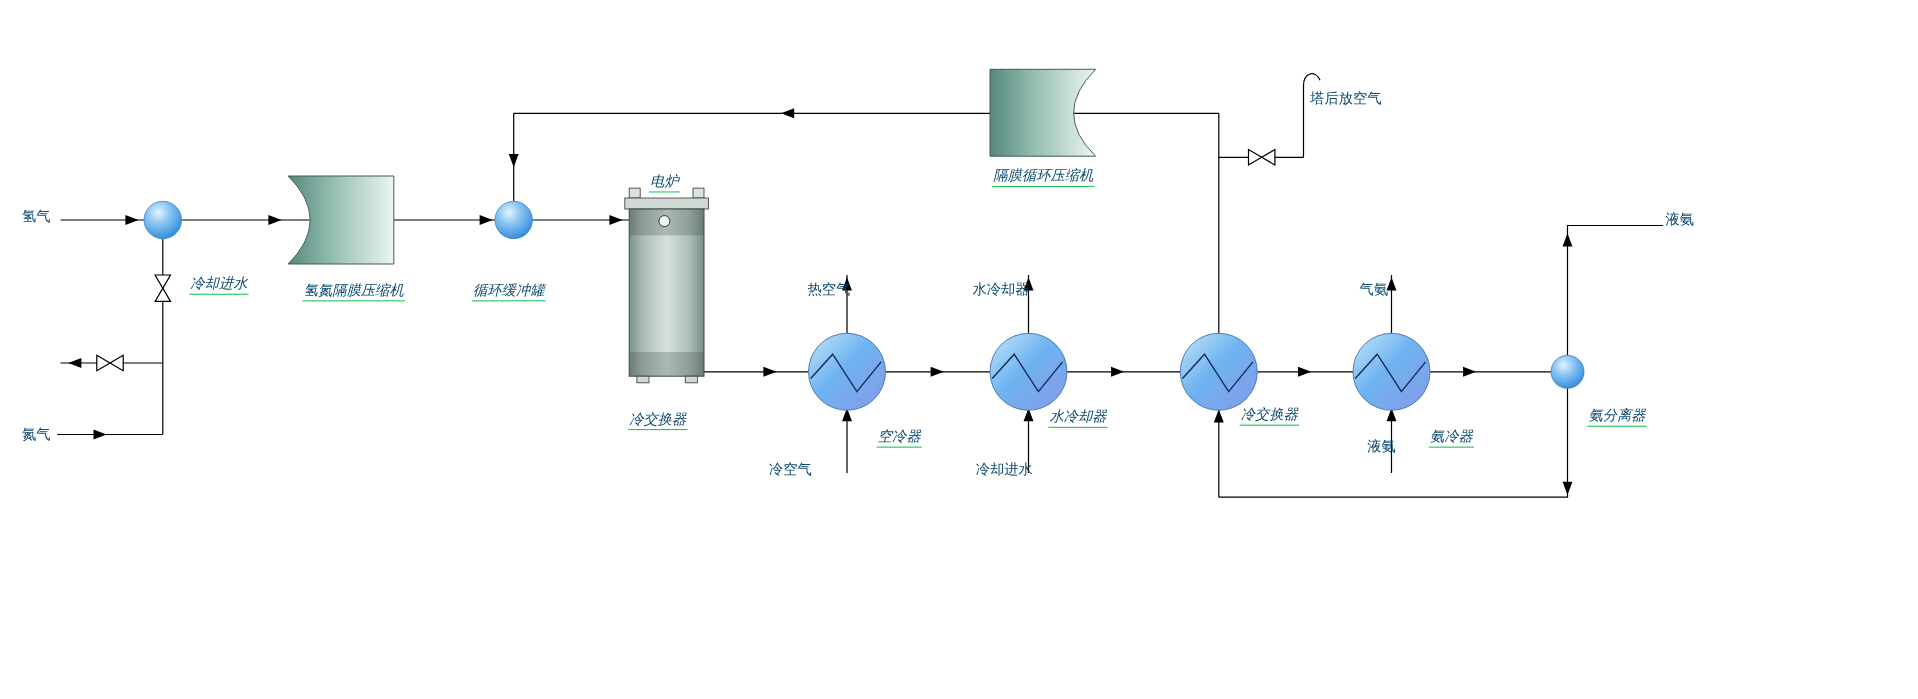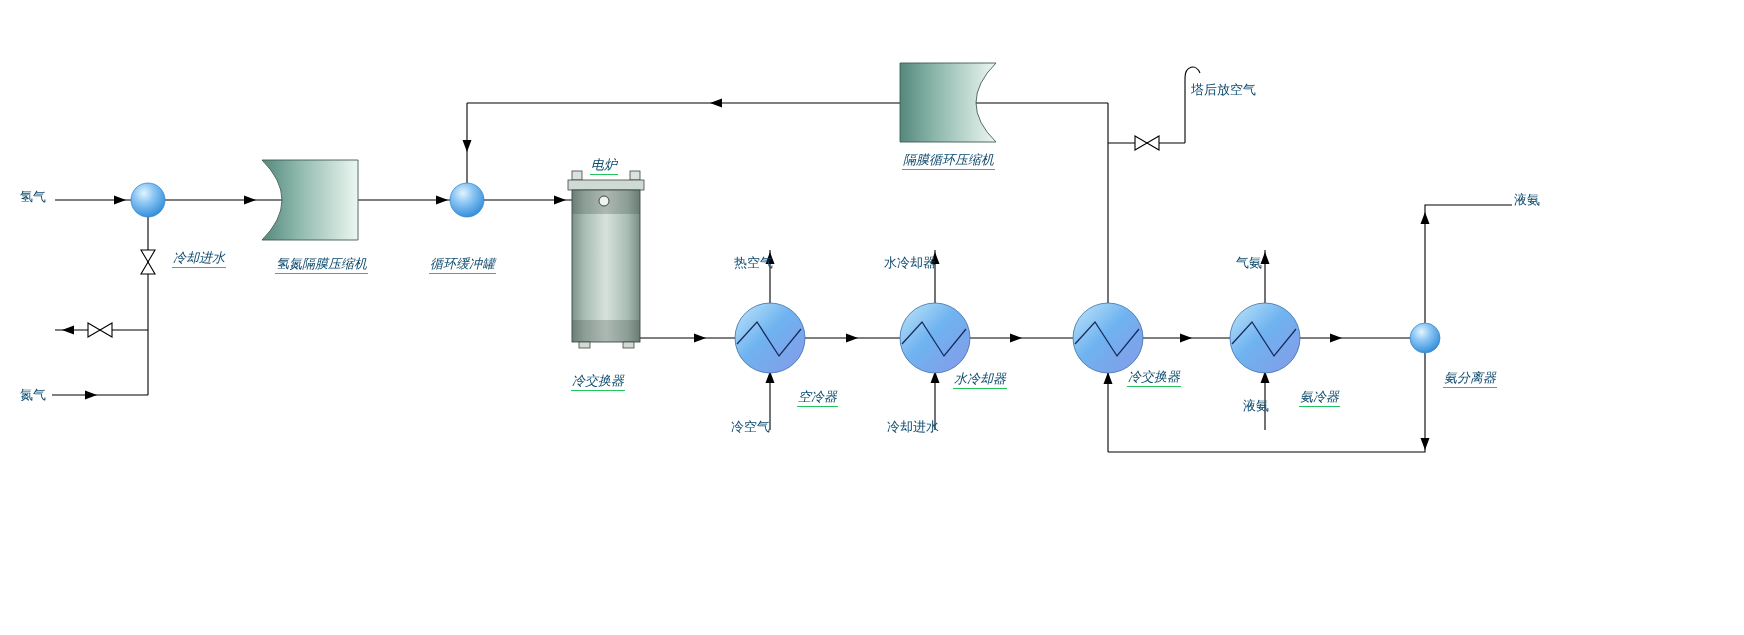--- a/index.html
+++ b/index.html
@@ -149,21 +149,21 @@
         <path d="M1232,344 L1252,322 L1274,356 L1296,329" fill="none" stroke="#1a2a5e" stroke-width="1.3"></path>
       </g>
     </g>
 
     <circle cx="1425" cy="338" r="15" fill="url(#gradBall)" stroke="#2f7fc4" stroke-width="0.7"></circle>
   </svg>
 
   <div class="lbl" style="left:20px;top:190px">氢气</div>
   <div class="lbl" style="left:20px;top:388px">氮气</div>
   <div class="lbl" style="left:734px;top:256px">热空气</div>
-  <div class="lbl" style="left:731px;top:420px">冷空气</div>
+  <div class="lbl" style="left:699px;top:420px">冷空气</div>
   <div class="lbl" style="left:884px;top:256px">水冷却器</div>
   <div class="lbl" style="left:887px;top:420px">冷却进水</div>
   <div class="lbl" style="left:1236px;top:256px">气氨</div>
   <div class="lbl" style="left:1243px;top:399px">液氨</div>
   <div class="lbl" style="left:1514px;top:193px">液氨</div>
   <div class="lbl" style="left:1191px;top:83px">塔后放空气</div>
 
   <div class="lbl eq" style="left:172px;top:251px">冷却进水</div>
   <div class="lbl eq" style="left:275px;top:257px">氢氮隔膜压缩机</div>
   <div class="lbl eq" style="left:429px;top:257px">循环缓冲罐</div>

